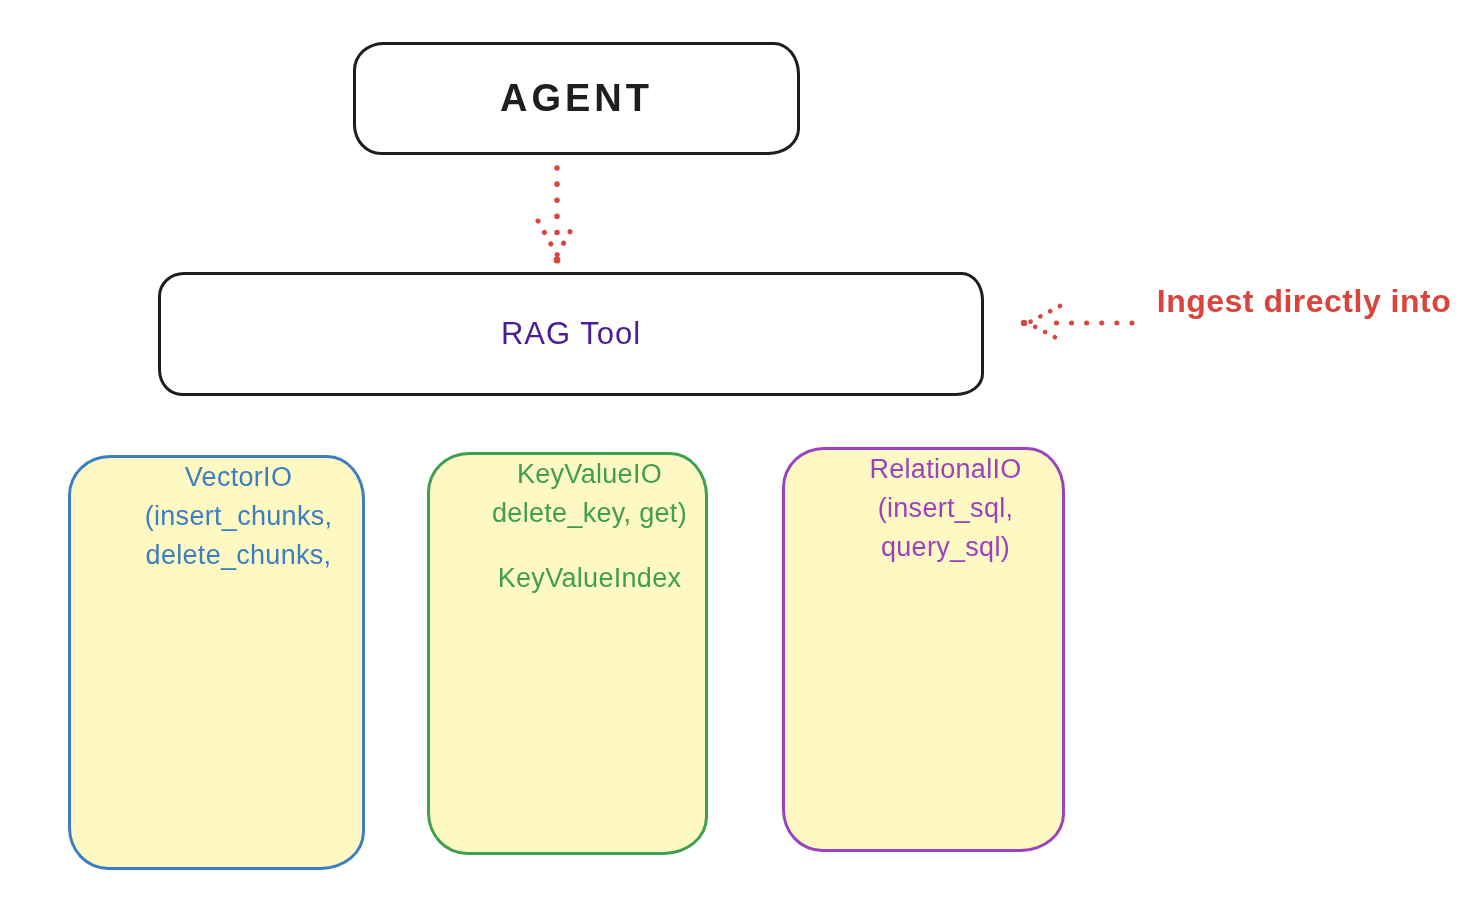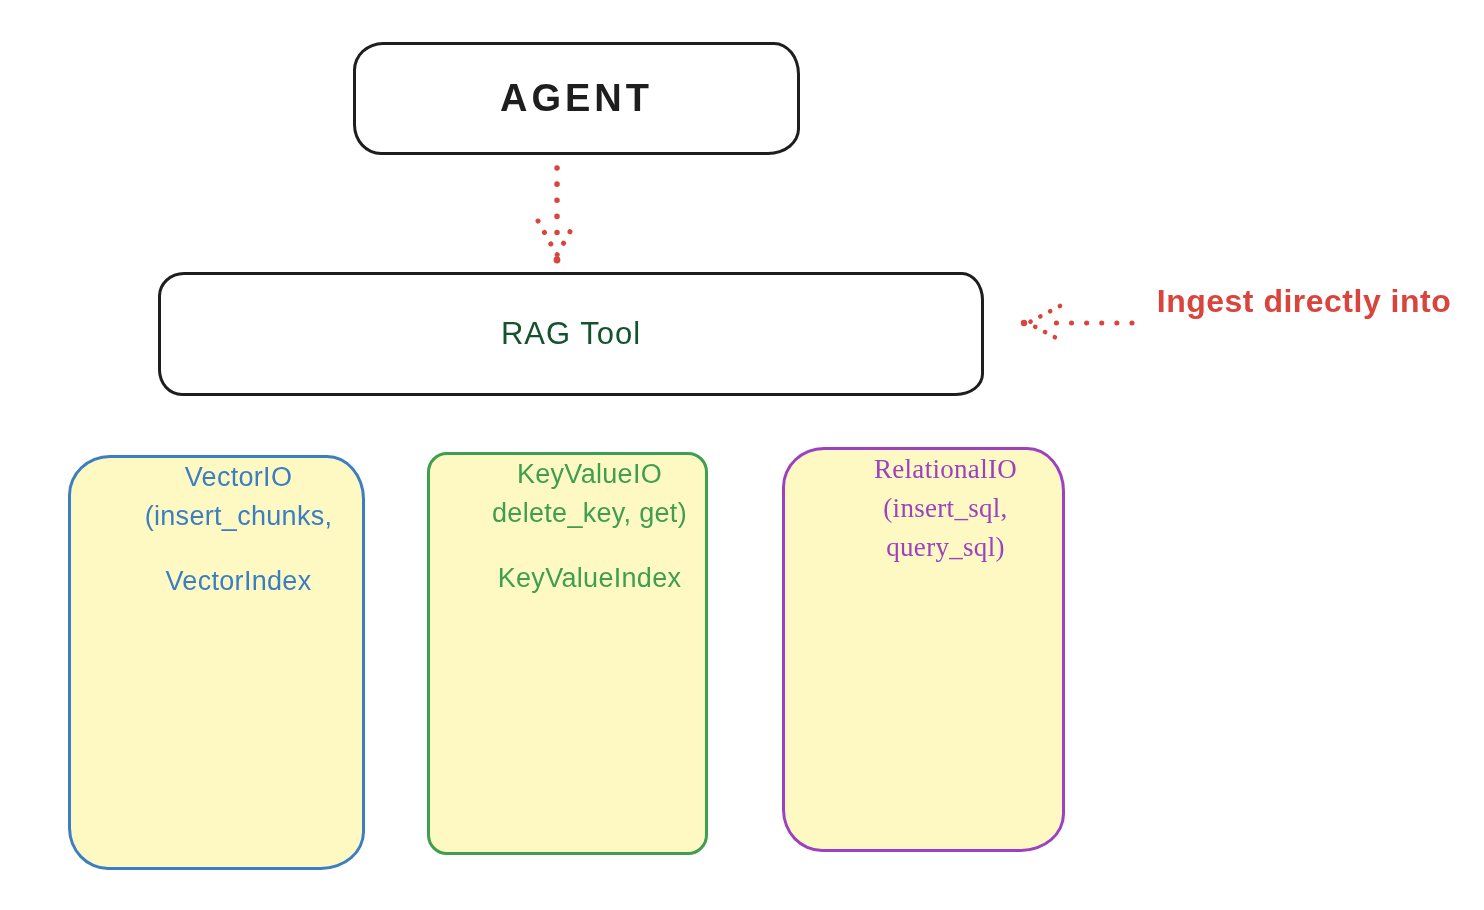--- a/index.html
+++ b/index.html
@@ -27,21 +27,21 @@
   }
   .agent-node .label {
     font-size: 38px; font-weight: 700; letter-spacing: 4px; color: #1e1e1e;
   }
 
   .ragtool-node {
     left: 158px; top: 272px; width: 826px; height: 124px;
     border-radius: 26px 22px 28px 24px / 24px 28px 22px 26px;
   }
   .ragtool-node .label {
-    font-size: 31px; font-weight: 400; letter-spacing: 1px; color: #14532d;
+    font-size: 31px; font-weight: 400; letter-spacing: 1px; color: #4c1d95;
   }
 
   .arrow-svg { position: absolute; overflow: visible; }
   .down-arrow  { left: 528px; top: 163px; width: 58px;  height: 102px; }
   .ingest-arrow{ left: 1016px; top: 299px; width: 122px; height: 48px; }
 
   .annotation {
     position: absolute;
     left: 1128px; top: 281px; width: 352px;
     text-align: center;
@@ -95,33 +95,33 @@
   </svg>
 
   <div class="annotation" style="color: rgb(217, 69, 61);">
     <div>Ingest directly into</div>
   </div>
 
   <div class="backend-node backend-vector" style="border-color: rgb(59, 126, 194);">
     <div class="backend-text" style="color: rgb(59, 126, 194);">
       <div>VectorIO</div>
       <div>(insert_chunks,</div>
-      <div class="index-label">VectorIndex</div>
+      <div>delete_chunks,</div>
     </div>
   </div>
 
-  <div class="backend-node backend-keyvalue" style="border-color: rgb(63, 158, 79); border-radius: 20px;">
+  <div class="backend-node backend-keyvalue" style="border-color: rgb(63, 158, 79);">
     <div class="backend-text" style="color: rgb(63, 158, 79);">
       <div>KeyValueIO</div>
       <div>delete_key, get)</div>
       <div class="index-label">KeyValueIndex</div>
     </div>
   </div>
 
   <div class="backend-node backend-relational" style="border-color: rgb(156, 65, 192);">
-    <div class="backend-text" style="color: rgb(156, 65, 192); font-family: Liberation Serif, serif;">
+    <div class="backend-text" style="color: rgb(156, 65, 192);">
       <div>RelationalIO</div>
       <div>(insert_sql,</div>
       <div>query_sql)</div>
     </div>
   </div>
 
 </div>
 
 </body></html>

